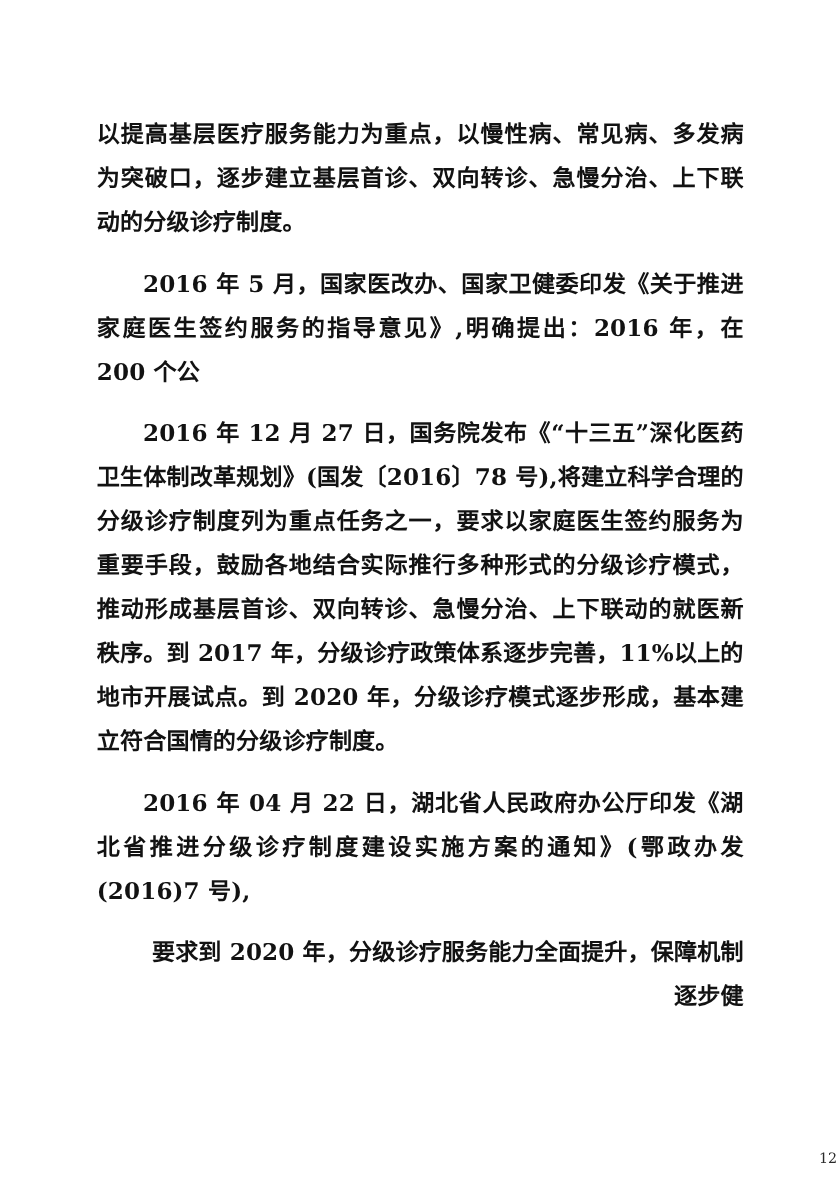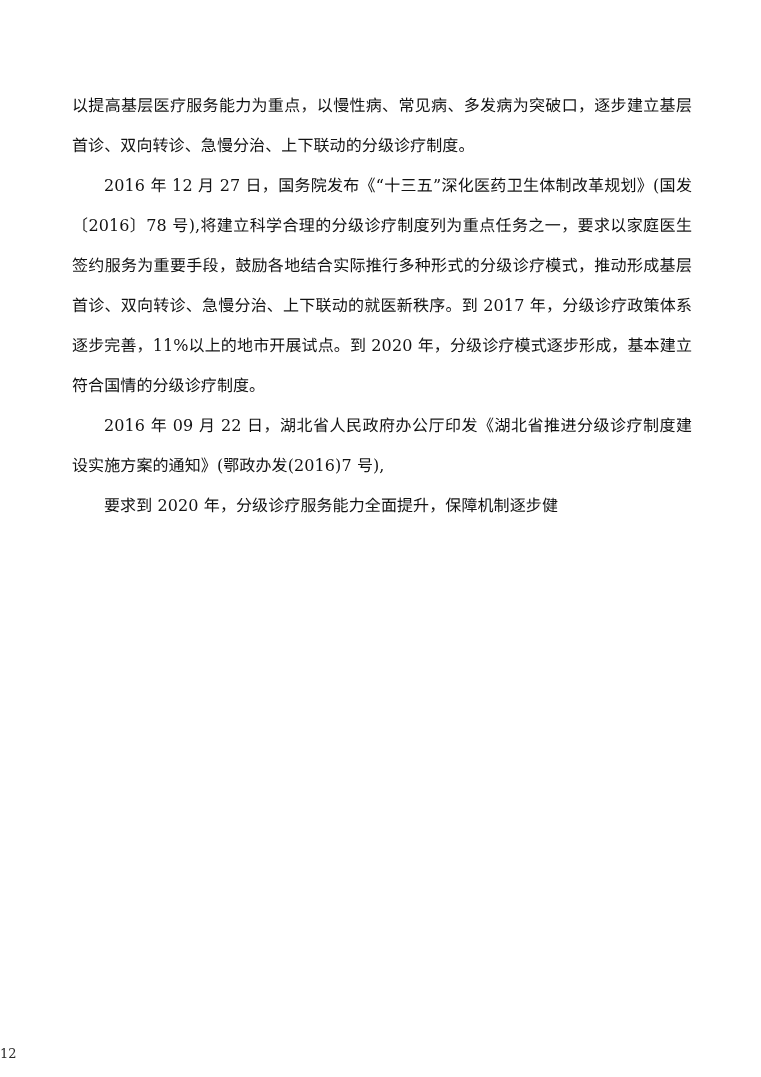--- a/index.html
+++ b/index.html
@@ -20,62 +20,63 @@
     overflow: hidden;
     box-sizing: border-box;
   }
   .text-block {
     position: absolute;
     left: 72px;
     top: 86px;
     width: 620px;
   }
   .para {
-    margin: 0;
-    font-size: 16px;
+    margin: 16px;
+    font-size: 21px;
     line-height: 40px;
     text-align: justify;
     text-justify: inter-ideograph;
     letter-spacing: 0.1px;
     color: #121212;
-    font-weight: 400;
+    font-weight: 700;
     -webkit-font-smoothing: none;
   }
   .para.indent {
     text-indent: 2em;
   }
   .para.short {
-    text-align: left;
+    text-align: right;
   }
   .page-number {
     position: absolute;
     left: 0;
     top: 1046px;
     width: 761px;
-    text-align: left;
+    text-align: right;
     font-size: 13px;
     line-height: 16px;
     color: #2a2a2a;
     font-family: "DejaVu Serif", "Liberation Serif", serif;
   }
 </style>
 </head>
 <body>
 
 <div class="page">
 
   <div class="text-block">
 
     <p class="para">以提高基层医疗服务能力为重点，以慢性病、常见病、多发病为突破口，逐步建立基层首诊、双向转诊、急慢分治、上下联动的分级诊疗制度。</p>
 
+    <p class="para indent">2016 年 5 月，国家医改办、国家卫健委印发《关于推进家庭医生签约服务的指导意见》,明确提出：2016 年，在 200 个公</p>
 
 
     <p class="para indent">2016 年 12 月 27 日，国务院发布《“十三五”深化医药卫生体制改革规划》(国发〔2016〕78 号),将建立科学合理的分级诊疗制度列为重点任务之一，要求以家庭医生签约服务为重要手段，鼓励各地结合实际推行多种形式的分级诊疗模式，推动形成基层首诊、双向转诊、急慢分治、上下联动的就医新秩序。到 2017 年，分级诊疗政策体系逐步完善，11%以上的地市开展试点。到 2020 年，分级诊疗模式逐步形成，基本建立符合国情的分级诊疗制度。</p>
 
-    <p class="para indent">2016 年 09 月 22 日，湖北省人民政府办公厅印发《湖北省推进分级诊疗制度建设实施方案的通知》(鄂政办发(2016)7 号),</p>
+    <p class="para indent">2016 年 04 月 22 日，湖北省人民政府办公厅印发《湖北省推进分级诊疗制度建设实施方案的通知》(鄂政办发(2016)7 号),</p>
 
     <p class="para indent short">要求到 2020 年，分级诊疗服务能力全面提升，保障机制逐步健</p>
 
 
   </div>
 
   <div class="page-number">12</div>
 
 </div>
 

